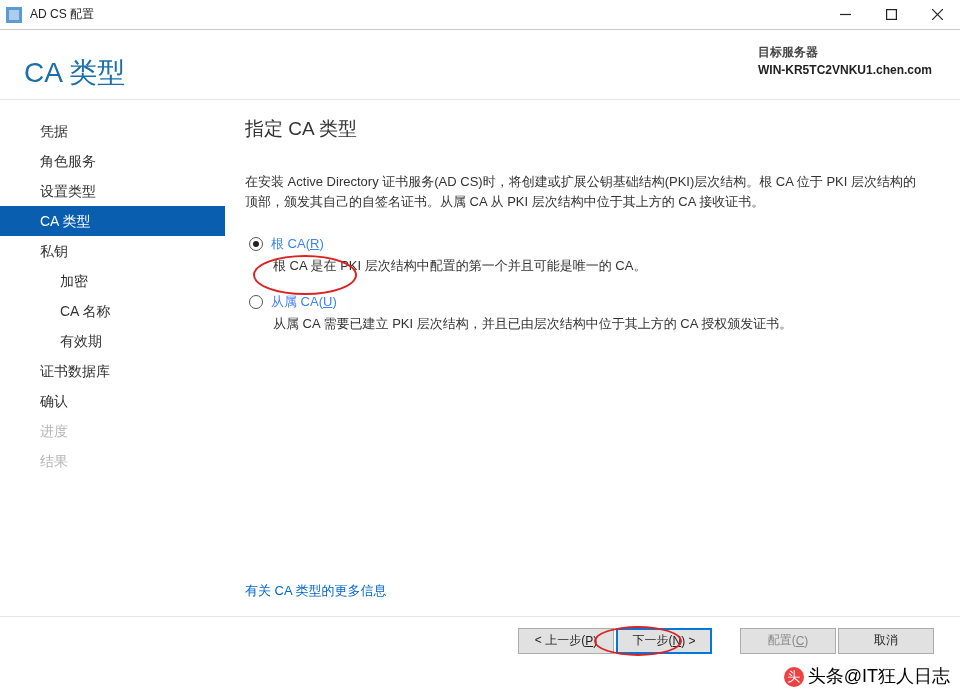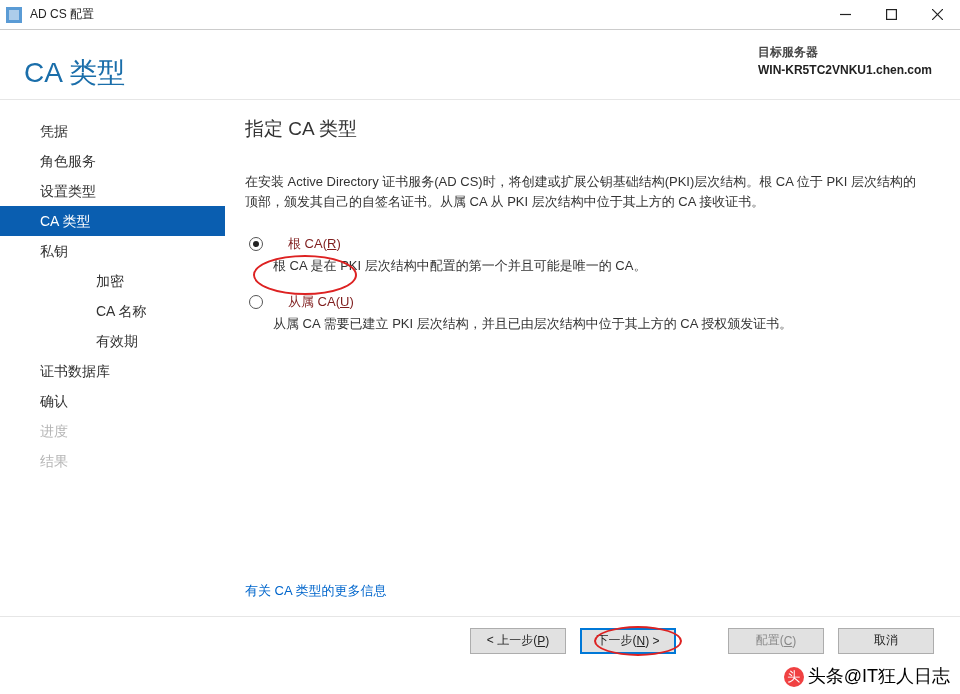--- a/index.html
+++ b/index.html
@@ -78,21 +78,21 @@
       padding-top: 16px;
     }
     .sidebar-item {
       height: 30px;
       line-height: 30px;
       padding-left: 40px;
       font-size: 14px;
       color: #333;
       cursor: pointer;
     }
-    .sidebar-item.sub { padding-left: 96px; }
+    .sidebar-item.sub { padding-left: 60px; }
     .sidebar-item.active {
       background: #0a5eb0;
       color: #fff;
     }
     .sidebar-item.disabled { color: #b5b5b5; cursor: default; }
     .content {
       flex: 1;
       padding: 16px 40px 0 20px;
       position: relative;
     }
@@ -105,22 +105,21 @@
     .intro-para {
       font-size: 13px;
       color: #333;
       line-height: 1.5;
       margin-bottom: 24px;
     }
     .radio-block { margin-bottom: 18px; margin-left: 4px; }
     .radio-row {
       display: flex; align-items: center;
       font-size: 13px;
-      color: #7f1d1d;
-      gap: 17px;
+      color: #3b82f6;
     }
     .radio-circle {
       width: 14px; height: 14px;
       border: 1px solid #555;
       border-radius: 50%;
       margin-right: 8px;
       display: inline-flex;
       align-items: center; justify-content: center;
       background: #fff;
     }
@@ -144,21 +143,21 @@
       font-size: 13px;
       cursor: pointer;
     }
     .footer {
       height: 48px;
       border-top: 1px solid #e6e6e6;
       display: flex;
       align-items: center;
       justify-content: flex-end;
       padding-right: 26px;
-      gap: 14px;
+      gap: 2px;
     }
     .wiz-btn {
       min-width: 96px;
       height: 26px;
       border: 1px solid #adadad;
       background: #e1e1e1;
       font-size: 12px;
       color: #222;
       display: inline-flex;
       align-items: center;

